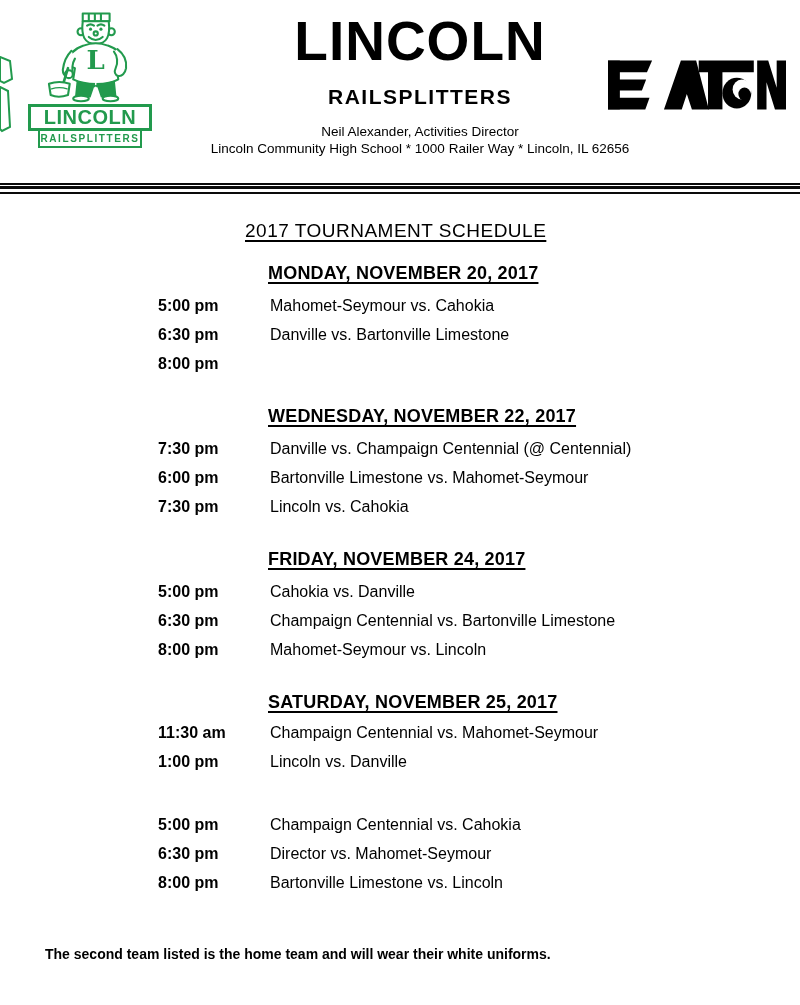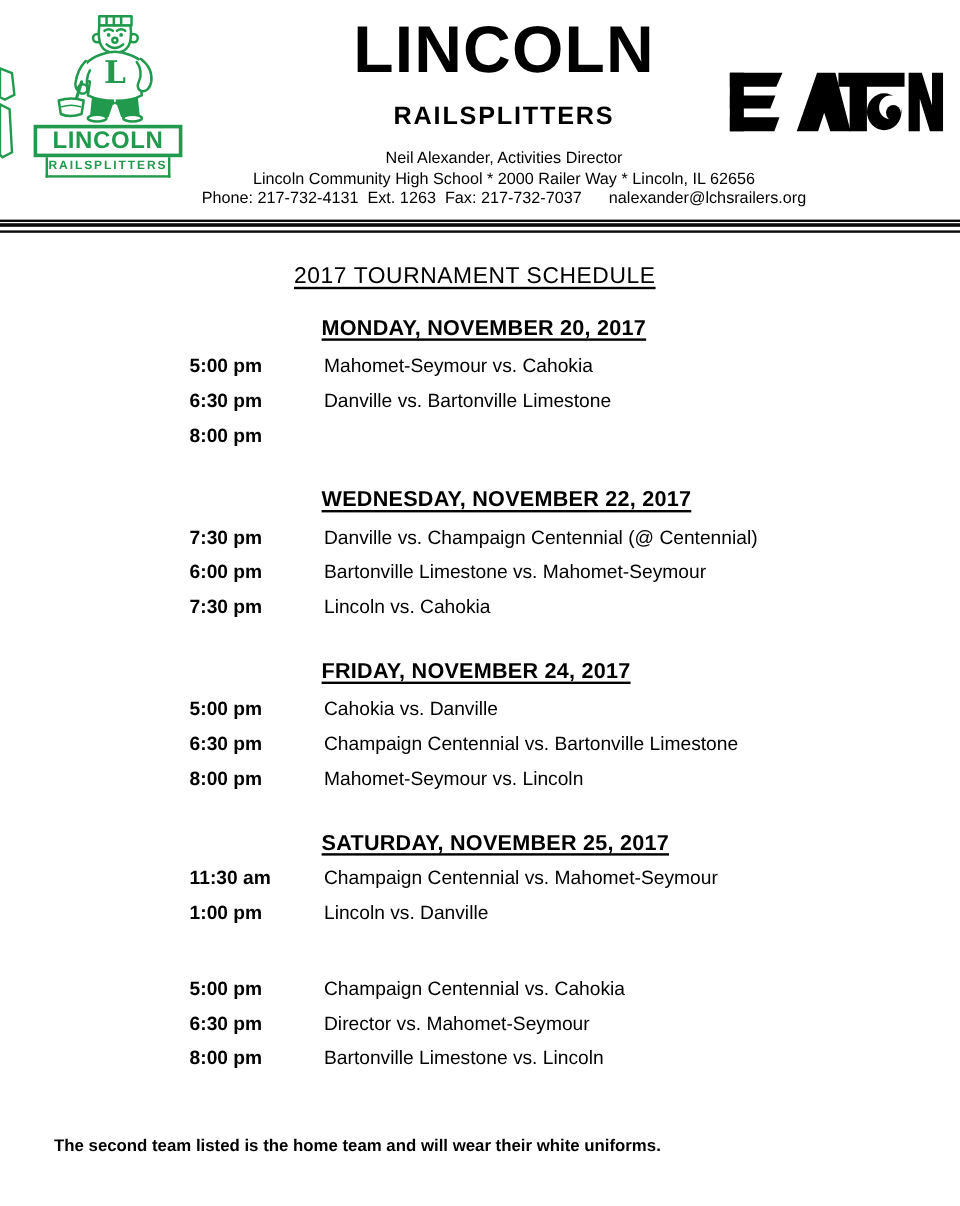--- a/index.html
+++ b/index.html
@@ -105,22 +105,21 @@
     </svg>
     <div class="logo-name-box">LINCOLN</div>
     <div class="logo-sub-box">RAILSPLITTERS</div>
   </div>
 
   <div class="center-head">
     <div class="main-title">LINCOLN</div>
     <div class="main-sub">RAILSPLITTERS</div>
     <div class="contact">
       <div>Neil Alexander, Activities Director</div>
-      <div>Lincoln Community High School * 2000 Railer Way * Lincoln, IL 62656</div>
-      <div>Phone: 217-732-4131  Ext. 1263  Fax: 217-732-7037      nalexander@lchsrailers.org</div>
+      <div>Lincoln Community High School * 1000 Railer Way * Lincoln, IL 62656</div>
     </div>
   </div>
 
   <svg class="eaton" viewBox="0 0 210 62" width="178" height="56" preserveAspectRatio="none">
     <g fill="#000000">
       <rect x="0" y="4" width="14" height="54"></rect>
       <polygon points="0,4 52,4 46,17 0,17"></polygon>
       <polygon points="0,25 45,25 40,37 0,37"></polygon>
       <polygon points="0,45 49,45 44,58 0,58"></polygon>
       <polygon points="86,4 104,4 119,58 99,58 93,41 87,58 66,58"></polygon>

